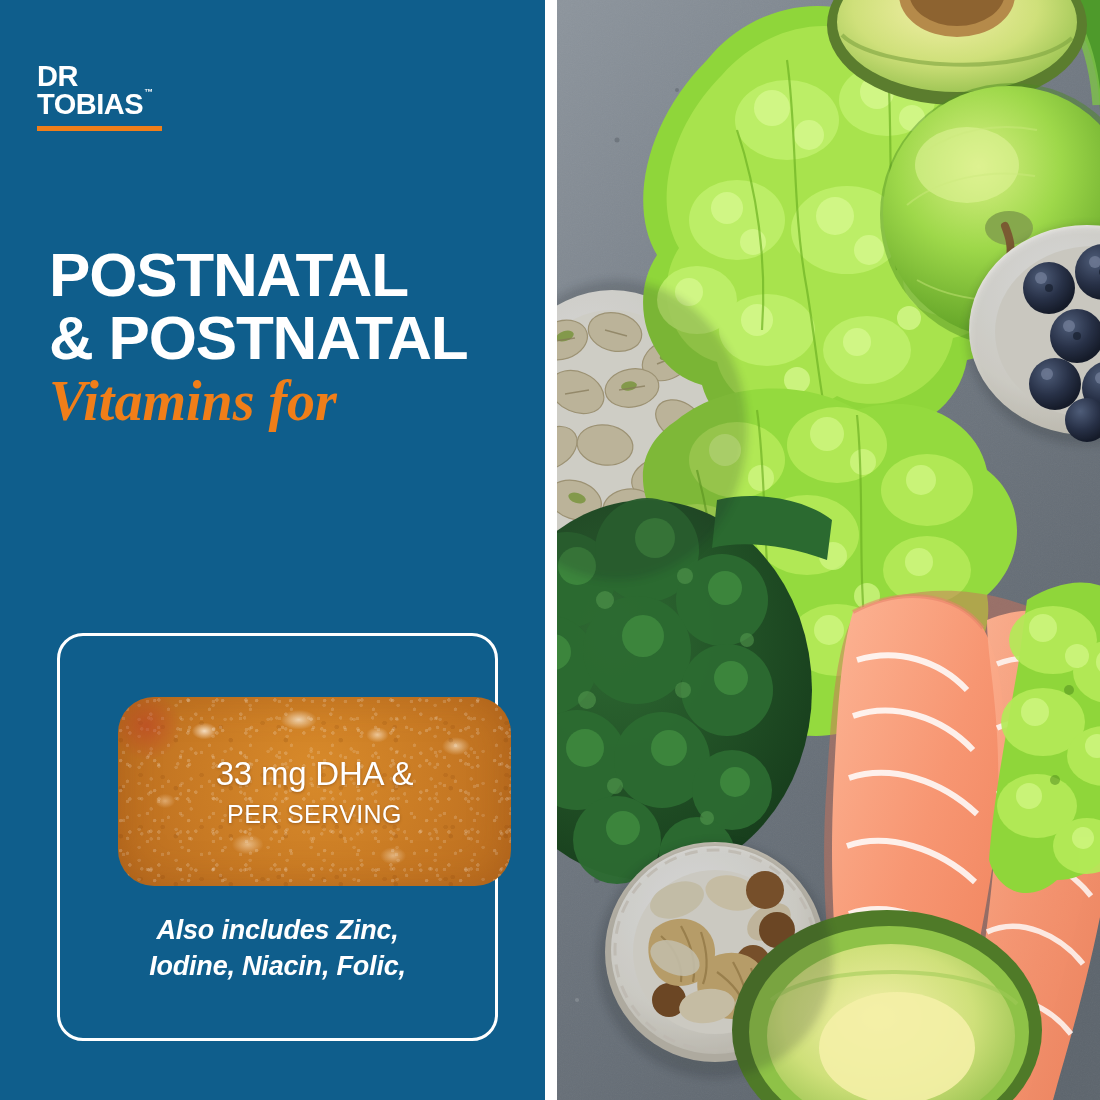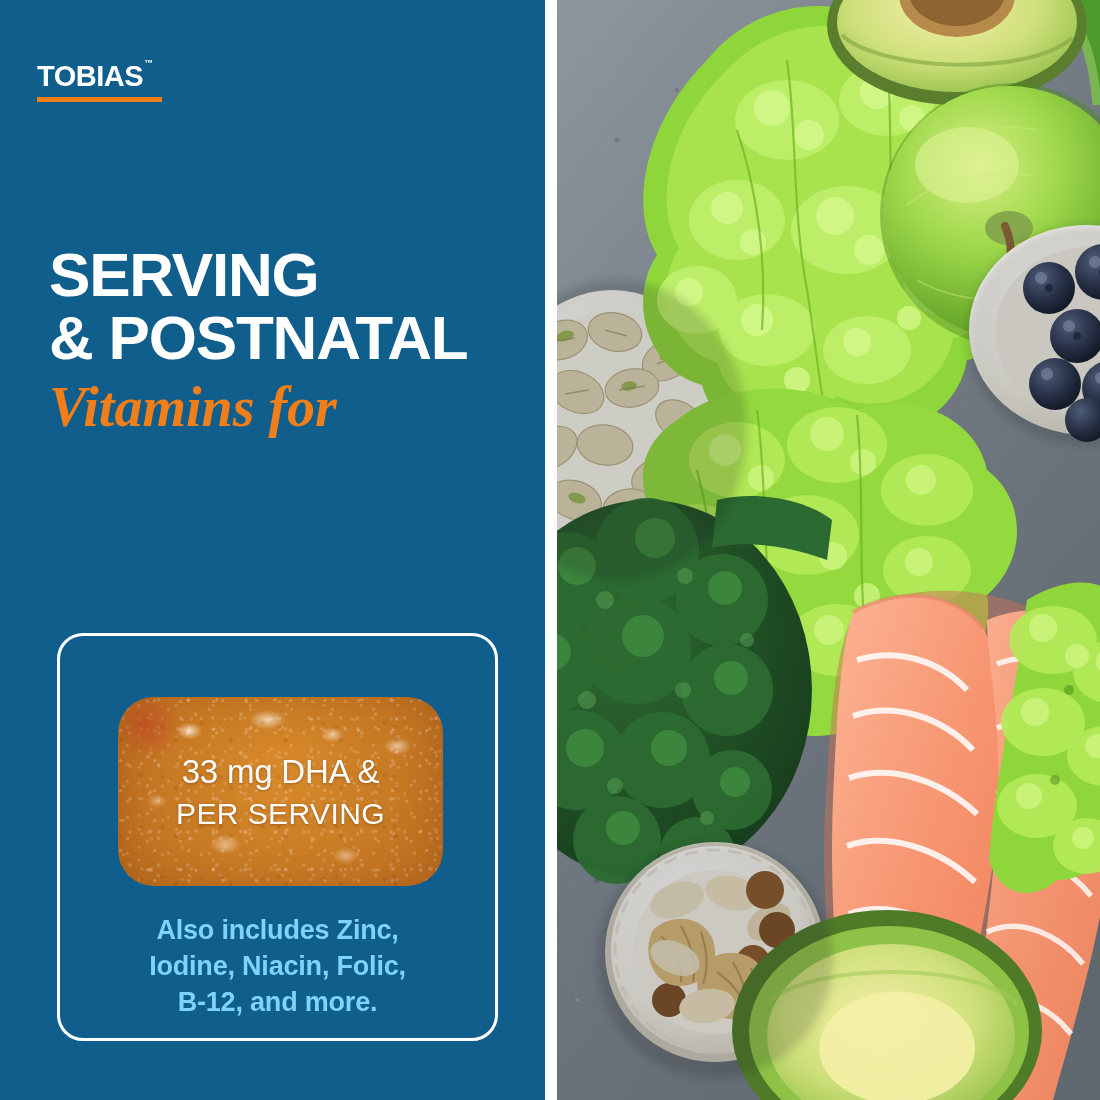--- a/index.html
+++ b/index.html
@@ -55,38 +55,38 @@
     letter-spacing:-1.2px;
   }
   .headline-sub {
     display:block;
     color:#f07e19;
     font-family:"Liberation Serif", "DejaVu Serif", serif;
     font-style:italic;
     font-weight:700;
     font-size:56px;
     line-height:1.04;
-    margin-top:9px;
+    margin-top:3px;
     letter-spacing:0px;
   }
 
   
   .info-card {
     position:absolute;
     left:57px; top:633px;
     width:441px; height:408px;
     border:3px solid #ffffff;
     border-radius:26px;
   }
 
   
   .gummy-badge {
     position:absolute;
     left:58px; top:61px;
-    width:325px; height:189px;
+    width:393px; height:189px;
     border-radius:36px;
     overflow:hidden;
     display:flex;
     flex-direction:column;
     align-items:center;
     justify-content:center;
     
     background:
       radial-gradient(ellipse 18px 12px at 22% 18%, rgba(255,240,220,.85), rgba(255,240,220,0) 70%),
       radial-gradient(ellipse 26px 14px at 46% 12%, rgba(255,245,228,.75), rgba(255,245,228,0) 70%),
@@ -133,78 +133,79 @@
   }
   .gummy-text { position:relative; z-index:3; text-align:center; width:100%; }
   .gummy-line {
     display:block; color:#ffffff;
     font-size:33px; font-weight:400;
     line-height:1.22; letter-spacing:-0.2px;
     text-shadow:0 1px 3px rgba(90,45,10,.45);
   }
   .gummy-serving {
     display:block; color:#ffffff;
-    font-size:30px; font-weight:400;
+    font-size:25px; font-weight:400;
     letter-spacing:0.4px; margin-top:5px;
     text-shadow:0 1px 3px rgba(90,45,10,.45);
   }
 
   
   .also-includes {
     position:absolute;
     left:0; top:276px; width:100%;
     text-align:center;
-    color:#7dd3fc;
+    color:#ffffff;
     font-size:27px;
     font-weight:700;
     line-height:1.34;
     letter-spacing:-0.2px;
+    font-style:italic;
   }
 
   
   .photo {
     position:absolute;
     left:557px; top:0;
     width:543px; height:1100px;
     overflow:hidden;
     background:#6e7781;
   }
   .photo-svg { display:block; width:543px; height:1100px; }
 </style>
 </head>
 <body>
 
 <div class="canvas">
 
   <div class="left-panel">
 
     <div class="logo">
+      <span class="logo-dr">DR</span>
       <span class="logo-tobias"><span>TOBIAS</span><sup class="logo-tm">™</sup></span>
       <div class="logo-rule"></div>
     </div>
 
     <div class="headline">
-      <span class="headline-main">SERVING</span>
+      <span class="headline-main">POSTNATAL</span>
       <span class="headline-main">&amp; POSTNATAL</span>
       <span class="headline-sub">Vitamins for</span>
     </div>
 
     <div class="info-card">
 
       <div class="gummy-badge">
         <div class="gummy-text">
           <span class="gummy-line">33 mg DHA &amp;</span>
           <span class="gummy-serving">PER SERVING</span>
         </div>
       </div>
 
       <div class="also-includes">
         <span>Also includes Zinc,</span><br>
         <span>Iodine, Niacin, Folic,</span><br>
-        <span>B-12, and more.</span>
       </div>
 
     </div>
   </div>
 
   <div class="photo">
     <svg class="photo-svg" viewBox="0 0 543 1100" preserveAspectRatio="xMidYMid slice">
       <defs>
         <radialGradient id="appleG" cx="38%" cy="32%" r="72%">
           <stop offset="0%" stop-color="#d8ef84"></stop>

